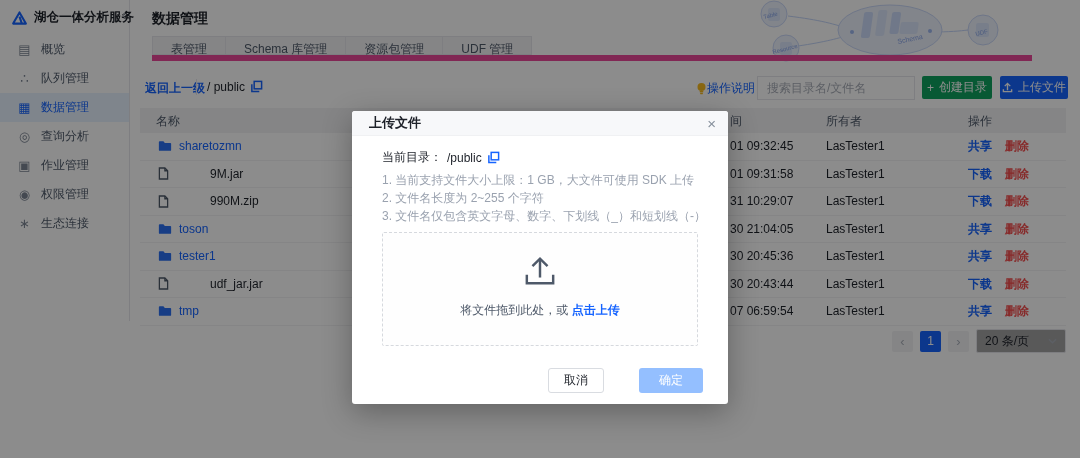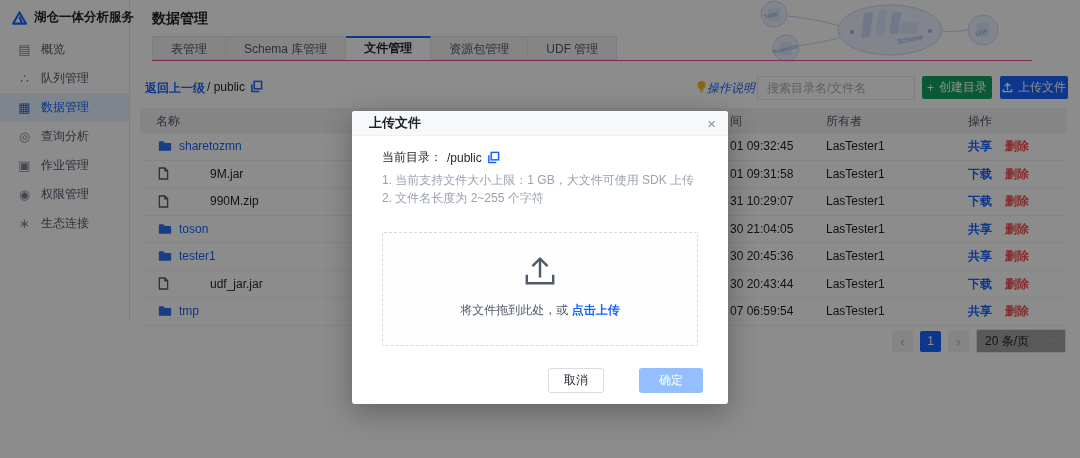--- a/index.html
+++ b/index.html
@@ -16,32 +16,32 @@
   .nav-item .nav-ic { width:15px; font-size:13px; color:#7d8694; text-align:center; }
   .nav-item.active { background:#e8f3ff; color:#1664ff; }
   .nav-item.active .nav-ic { color:#1664ff; }
   .collapse-toggle { position:absolute; left:122px; top:8px; z-index:2; color:#a9aeb8; font-size:12px; cursor:pointer; }
 
   
   .main { position:absolute; left:130px; top:0; width:950px; height:458px; background:#fff; }
   .page-title { position:absolute; left:22px; top:10px; font-size:14px; font-weight:bold; }
   .illustration { position:absolute; right:66px; top:0; width:274px; height:62px; }
 
-  .tabs { position:absolute; left:22px; top:36px; display:flex; height:25px; border-bottom:1px solid #ec4899; min-width:880px; }
+  .tabs { position:absolute; left:22px; top:36px; display:flex; height:25px; border-bottom:6px solid #ec4899; min-width:880px; }
   .tab { padding:0 18px; line-height:24px; background:#f2f3f5; border:1px solid #e5e6eb; border-left:none; color:#4e5969; cursor:pointer; white-space:nowrap; }
   .tab:first-child { border-left:1px solid #e5e6eb; }
   .tab.active { background:#fff; color:#1d2129; font-weight:bold; border-top:2px solid #1664ff; border-bottom:1px solid #fff; line-height:21px; }
 
   
   .toolbar { position:absolute; left:0; top:76px; width:950px; height:24px; }
   .back-link { position:absolute; left:15px; top:4px; color:#1664ff; font-weight:bold; cursor:pointer; }
   .crumb-div { position:absolute; left:66px; top:3px; width:1px; height:16px; background:#e5e6eb; }
   .crumb-path { position:absolute; left:77px; top:4px; color:#1d2129; }
   .copy-ic { position:absolute; left:120px; top:4px; cursor:pointer; }
-  .help { position:absolute; left:566px; top:4px; display:flex; gap:0; align-items:flex-start; color:#1664ff; cursor:pointer;font-style:italic; }
+  .help { position:absolute; left:566px; top:4px; display:flex; gap:0; align-items:center; color:#1664ff; cursor:pointer; }
   .search-box { position:absolute; left:627px; top:0; width:158px; height:24px; border:1px solid #e5e6eb; border-radius:0; background:#fff; display:flex; align-items:center; }
   .search-box input { flex:1; border:none; outline:none; background:transparent; padding:0 4px 0 9px; font-size:12px; color:#1d2129; font-family:inherit; }
   .search-box input::placeholder { color:#a9aeb8; }
   .search-ic { margin-right:8px; display:flex; }
   .btn { position:absolute; top:0; height:23px; border:none; border-radius:2px; color:#fff; font-size:12px; display:flex; align-items:center; justify-content:center; gap:5px; cursor:pointer; font-family:inherit; }
   .btn-green { left:792px; width:70px; background:#10a35f; }
   .btn-blue { left:870px; width:68px; background:#1664ff; }
 
   
   .table { position:absolute; left:10px; top:108px; width:926px; }
@@ -153,21 +153,20 @@
       <text x="236" y="36" font-size="6" fill="#8aa6e8" transform="rotate(-14 236 36)">UDF</text>
       <circle cx="112" cy="32" r="2" fill="#9db8ef"></circle>
         <circle cx="190" cy="31" r="2" fill="#9db8ef"></circle>
     </svg>
 
     <h1 class="page-title">数据管理</h1>
 
     <div class="tabs">
       <div class="tab">表管理</div>
       <div class="tab">Schema 库管理</div>
-      <div class="tab active">文件管理</div>
       <div class="tab">资源包管理</div>
       <div class="tab">UDF 管理</div>
     </div>
 
     <div class="toolbar">
       <span class="back-link">返回上一级</span>
       <span class="crumb-div"></span>
       <span class="crumb-path">/ public</span>
       <span class="copy-ic">
         <svg width="13" height="13" viewBox="0 0 14 14">
@@ -346,20 +345,21 @@
       <span>当前目录：</span>
       <b>/public</b>
       <svg width="13" height="13" viewBox="0 0 14 14">
           <rect x="4.5" y="1.5" width="8" height="8" fill="none" stroke="#1664ff" stroke-width="1.6"></rect>
           <path d="M2 4.5 v8 h8" fill="none" stroke="#1664ff" stroke-width="1.6"></path>
         </svg>
     </div>
     <div class="hints">
       <div>1. 当前支持文件大小上限：1 GB，大文件可使用 SDK 上传</div>
       <div>2. 文件名长度为 2~255 个字符</div>
+      <div>3. 文件名仅包含英文字母、数字、下划线（_）和短划线（-）</div>
     </div>
     <div class="dropzone">
       <span class="dz-icon">
         <svg width="38" height="32" viewBox="0 0 40 34">
             <path d="M20 25 V6" fill="none" stroke="#4e5969" stroke-width="2.6"></path>
             <path d="M12 13 L20 5 L28 13" fill="none" stroke="#4e5969" stroke-width="2.6"></path>
             <path d="M6 22 v9 h28 v-9" fill="none" stroke="#4e5969" stroke-width="2.6"></path>
           </svg>
       </span>
       <div class="dz-text">

